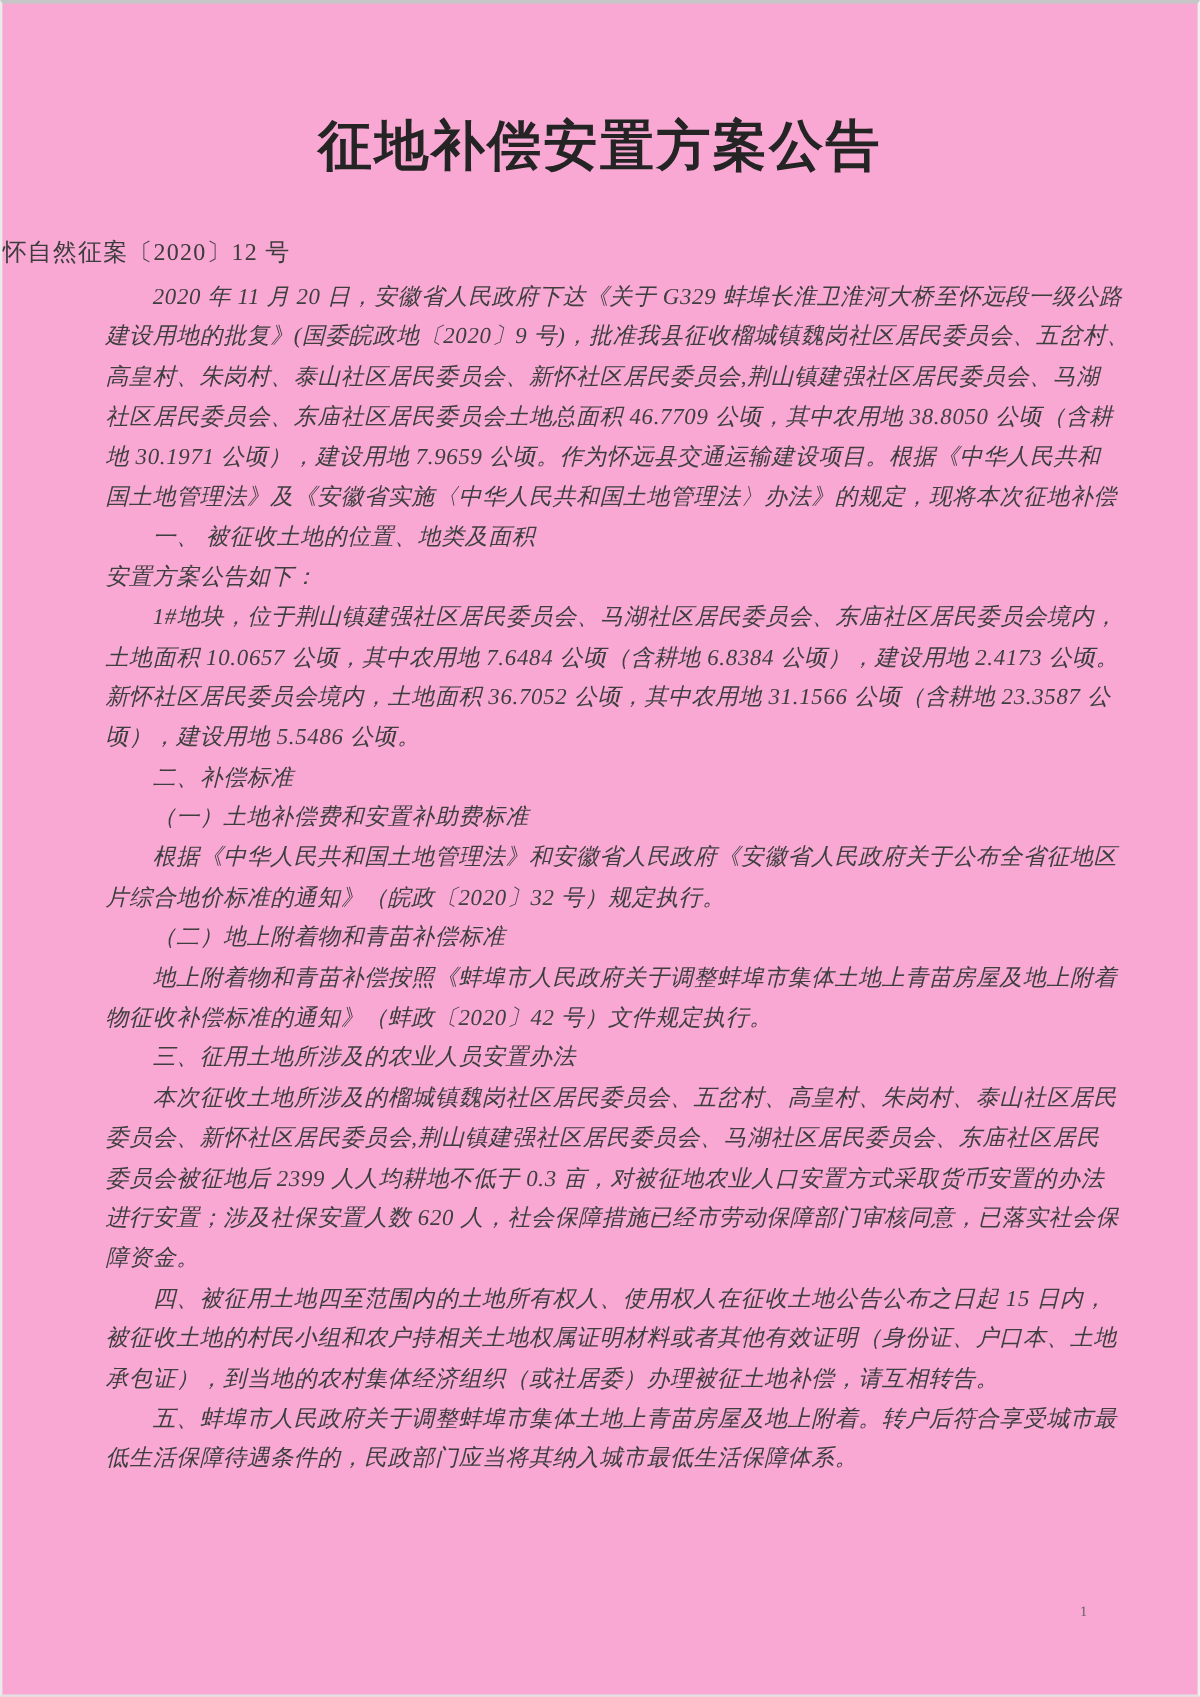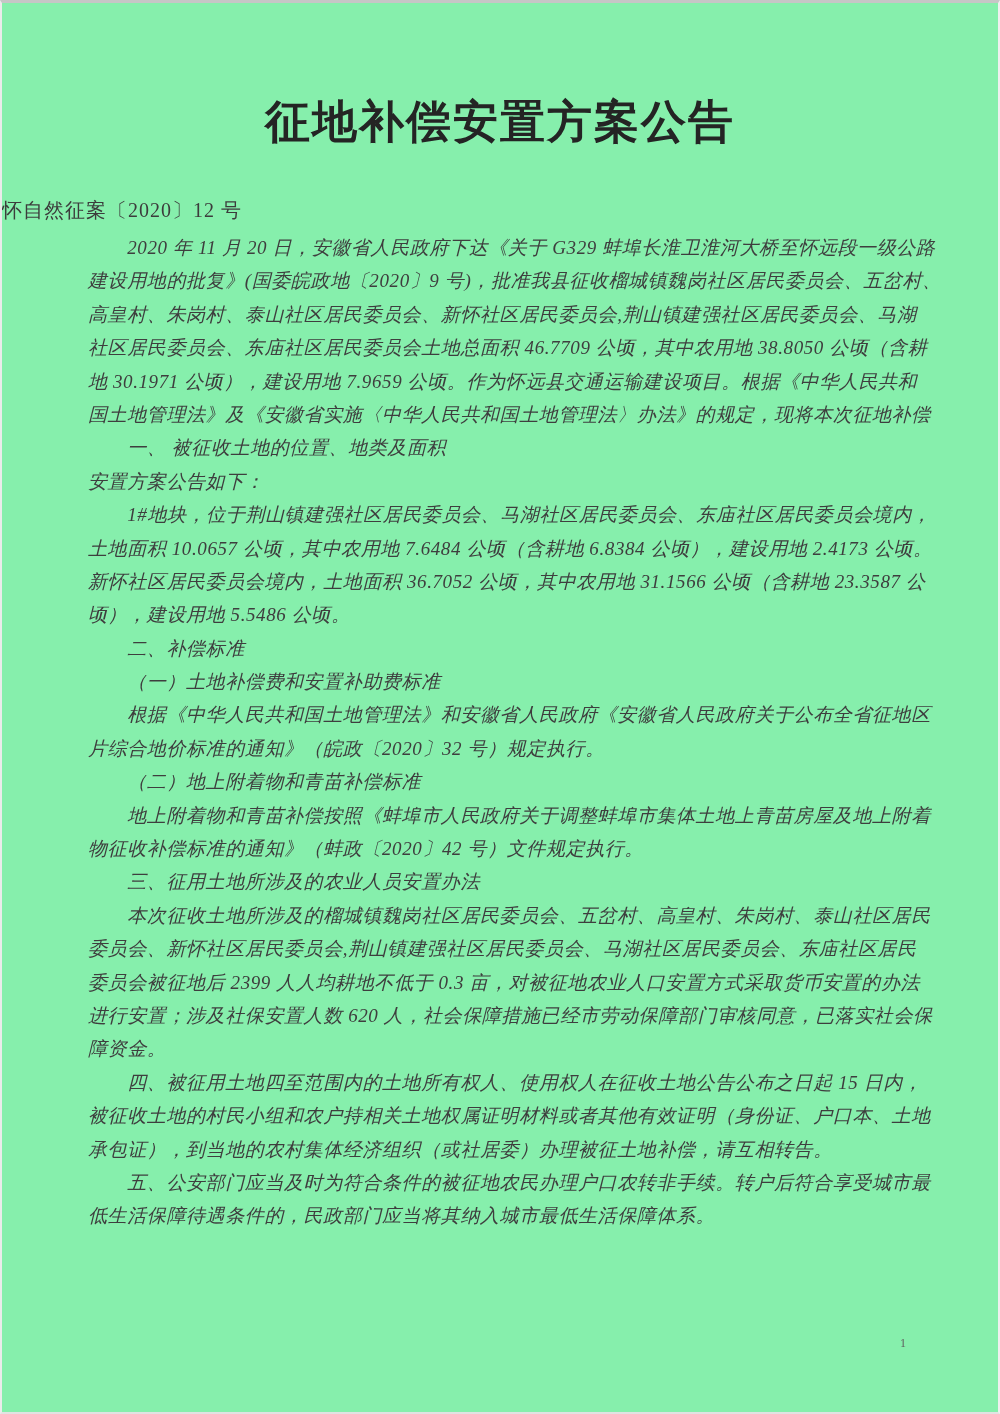--- a/index.html
+++ b/index.html
@@ -6,21 +6,21 @@
     margin: 0;
     padding: 0;
     background: #ffffff;
   }
   .page {
     position: relative;
     width: 1000px;
     height: 1414px;
     margin: 0 auto;
     box-sizing: border-box;
-    background: #86efac;
+    background: #f9a8d4;
     border-top: 3px solid #c6c6c6;
     border-bottom: 2px solid #e2e2e2;
     border-left: 2px solid #ebebeb;
     border-right: 2px solid #efefef;
     overflow: hidden;
     font-family: "Liberation Serif", serif;
   }
   .title {
     position: absolute;
     top: 93px;
@@ -98,18 +98,18 @@
       <div class="line">物征收补偿标准的通知》（蚌政〔2020〕42 号）文件规定执行。</div>
       <div class="line">　　三、征用土地所涉及的农业人员安置办法</div>
       <div class="line">　　本次征收土地所涉及的榴城镇魏岗社区居民委员会、五岔村、高皇村、朱岗村、泰山社区居民</div>
       <div class="line">委员会、新怀社区居民委员会,荆山镇建强社区居民委员会、马湖社区居民委员会、东庙社区居民</div>
       <div class="line">委员会被征地后 2399 人人均耕地不低于 0.3 亩，对被征地农业人口安置方式采取货币安置的办法</div>
       <div class="line">进行安置；涉及社保安置人数 620 人，社会保障措施已经市劳动保障部门审核同意，已落实社会保</div>
       <div class="line">障资金。</div>
       <div class="line">　　四、被征用土地四至范围内的土地所有权人、使用权人在征收土地公告公布之日起 15 日内，</div>
       <div class="line">被征收土地的村民小组和农户持相关土地权属证明材料或者其他有效证明（身份证、户口本、土地</div>
       <div class="line">承包证），到当地的农村集体经济组织（或社居委）办理被征土地补偿，请互相转告。</div>
-      <div class="line">　　五、公安部门应当及时为符合条件的被征地农民办理户口农转非手续。转户后符合享受城市最</div>
+      <div class="line">　　五、蚌埠市人民政府关于调整蚌埠市集体土地上青苗房屋及地上附着。转户后符合享受城市最</div>
       <div class="line">低生活保障待遇条件的，民政部门应当将其纳入城市最低生活保障体系。</div>
     </div>
 
   <div class="pagenum">1</div>
 </div>
 
 </body></html>

